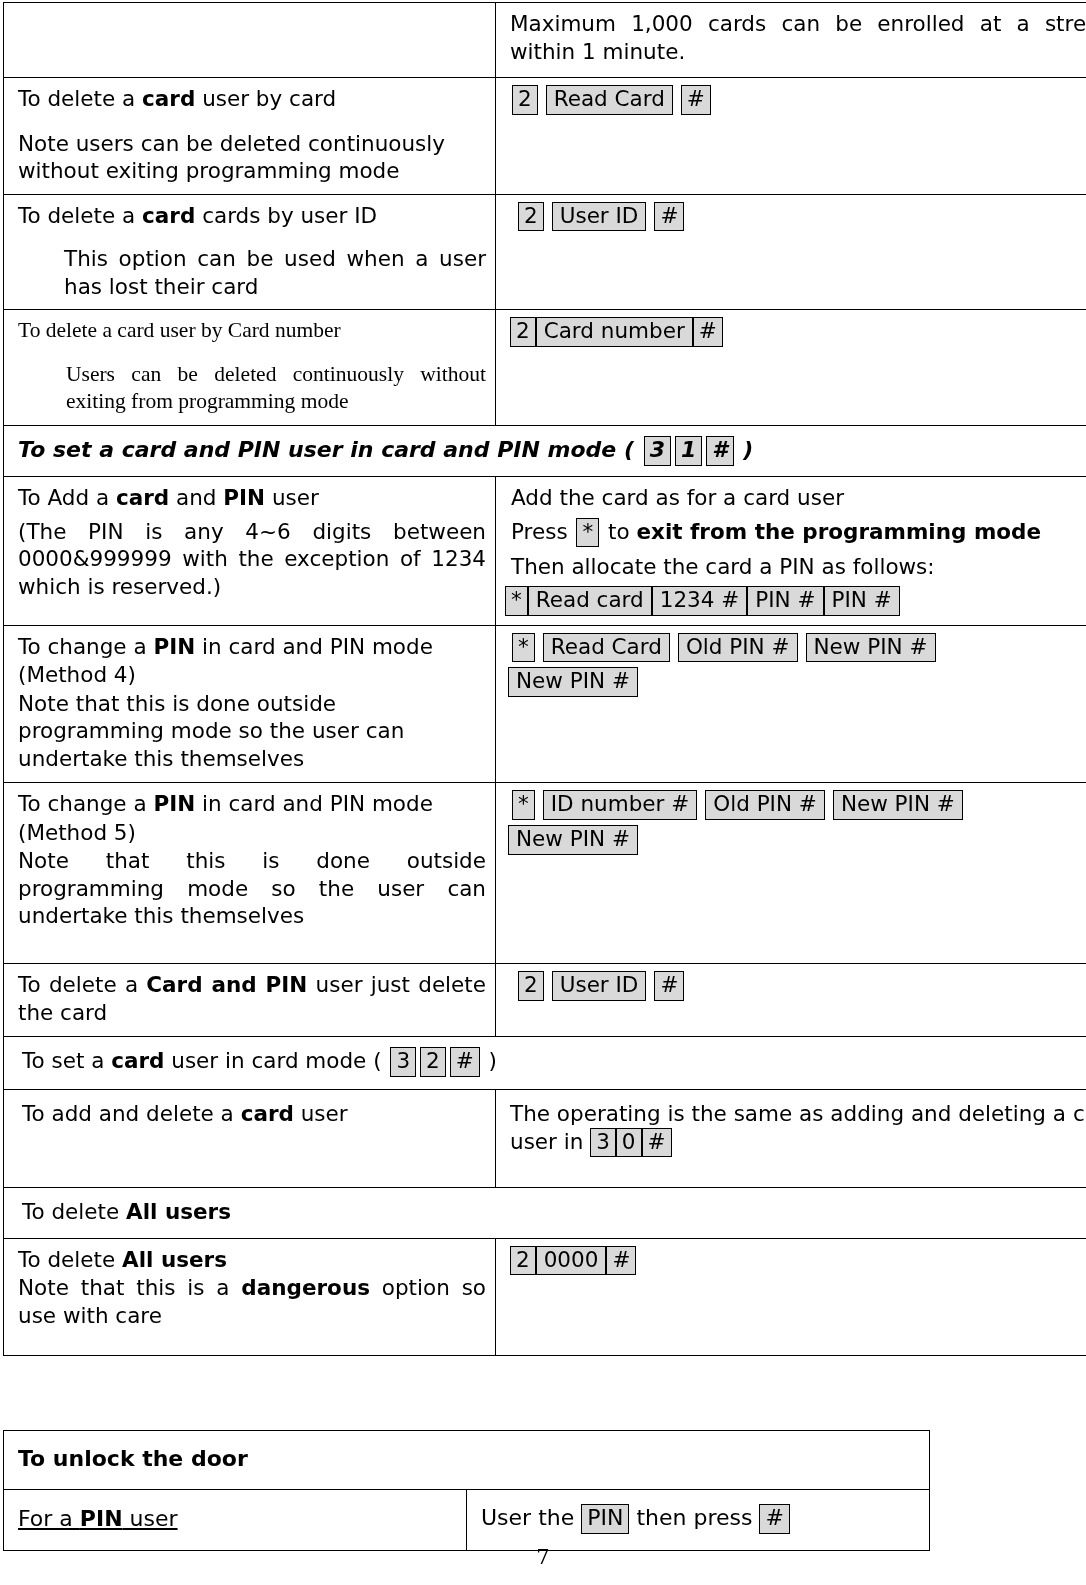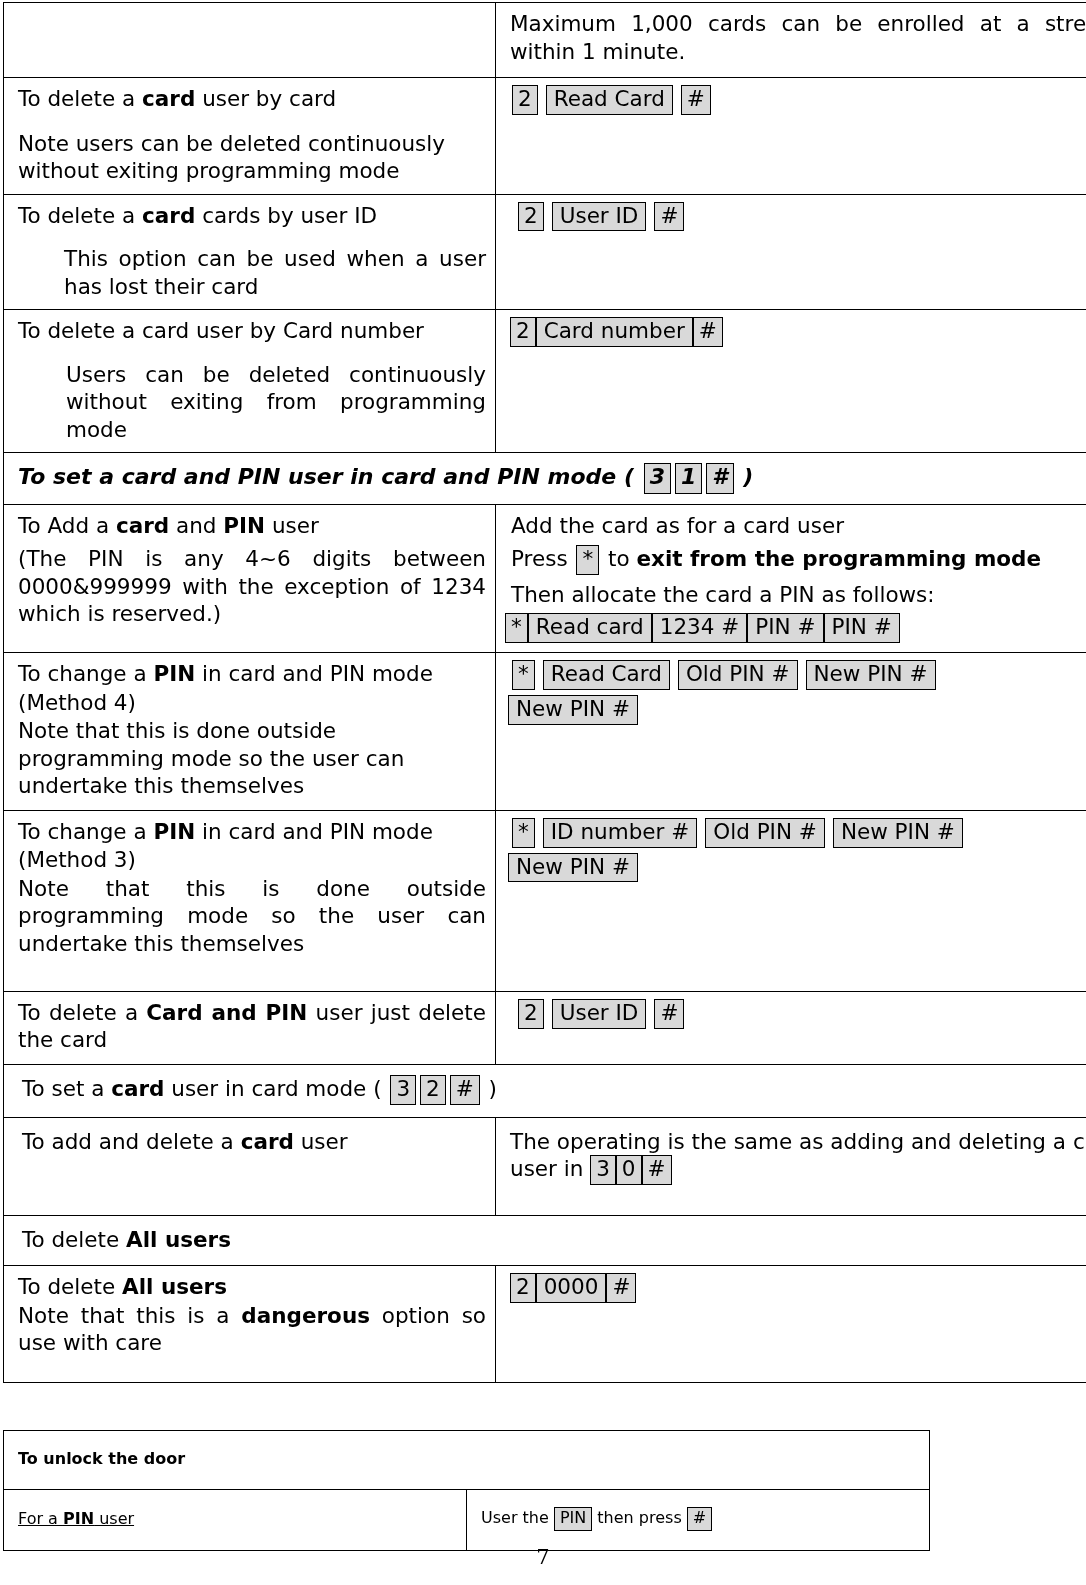--- a/index.html
+++ b/index.html
@@ -78,21 +78,21 @@
   
   td.full { width: 1080px; }
   .hdr-bi { font-weight: bold; font-style: italic; font-size: 22px; }
 
   
   table.bottom-table {
     position: absolute;
     left: 3px;
     top: 1430px;
     width: 927px;
-    font-size: 16px;
+    font-size: 22px;
   }
   table.bottom-table td {
     border: 1.6px solid #000000;
     vertical-align: middle;
     padding: 8px 10px 10px 14px;
   }
   td.bcol-left  { width: 400px; }
   td.bcol-right { width: 527px; }
 
   
@@ -139,21 +139,21 @@
           <p class="justify" style="margin-top:16px;margin-left:46px;">This option can be used when a user has lost their card</p>
         </td>
         <td class="col-right">
           <p class="keyrow" style="padding-left:6px;">
             <span class="key narrow">2</span><span class="key">User ID</span><span class="key narrow">#</span>
           </p>
         </td>
       </tr>
 
       <tr>
-        <td class="col-left" style="height:98px;">
+        <td class="col-left" style="height:98px;font-family:Liberation Serif, serif;">
           <p>To delete a card user by Card number</p>
           <p class="justify" style="margin-top:16px;margin-left:48px;">Users can be deleted continuously without exiting from programming mode</p>
         </td>
         <td class="col-right">
           <p class="keyrow joined">
             <span class="key narrow flush">2</span><span class="key flush">Card number</span><span class="key narrow flush">#</span>
           </p>
         </td>
       </tr>
 
@@ -190,21 +190,21 @@
           </p>
           <p class="keyrow">
             <span class="key" style="margin-left:-2px;">New PIN #</span>
           </p>
         </td>
       </tr>
 
       <tr>
         <td class="col-left tight" style="height:164px;">
           <p class="justify"><span>To change a </span><span class="b">PIN</span><span> in card and PIN mode</span></p>
-          <p>(Method 3)</p>
+          <p>(Method 5)</p>
           <p class="justify">Note that this is done outside programming mode so the user can undertake this themselves</p>
         </td>
         <td class="col-right">
           <p class="keyrow" style="margin-bottom:5px;">
             <span class="key narrow">*</span><span class="key">ID number #</span><span class="key">Old PIN #</span><span class="key">New PIN #</span>
           </p>
           <p class="keyrow">
             <span class="key" style="margin-left:-2px;">New PIN #</span>
           </p>
         </td>

